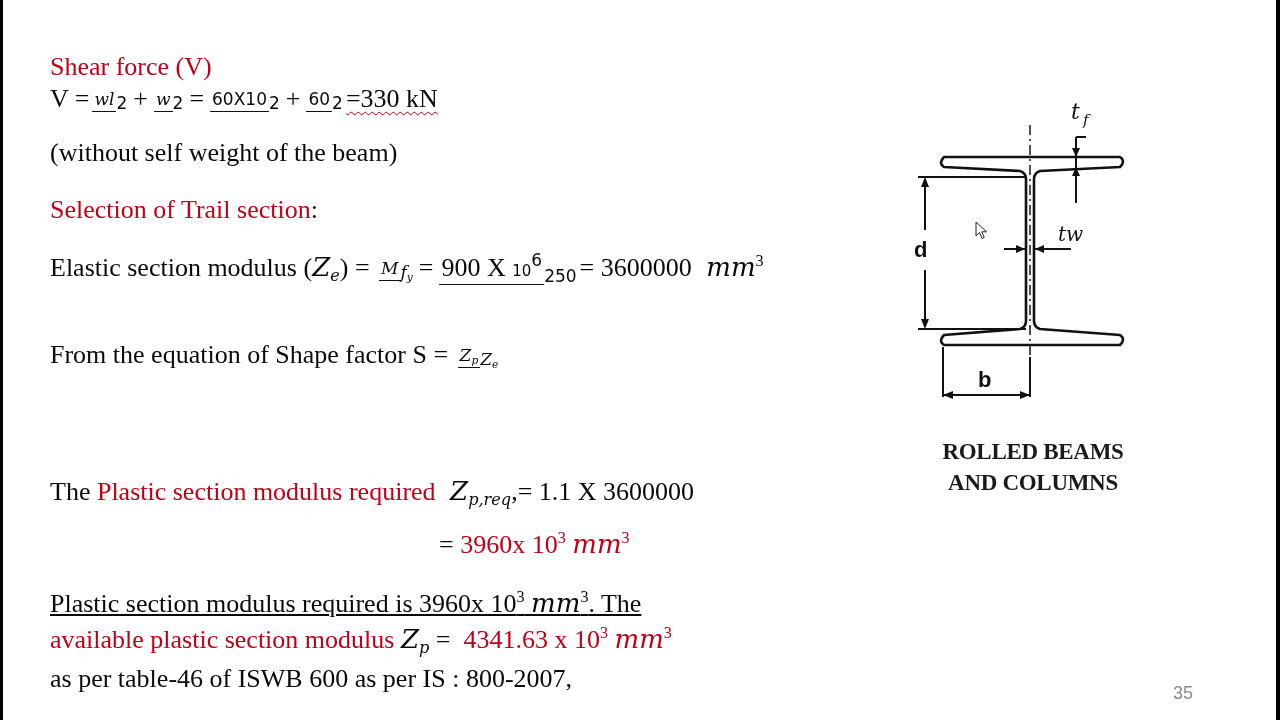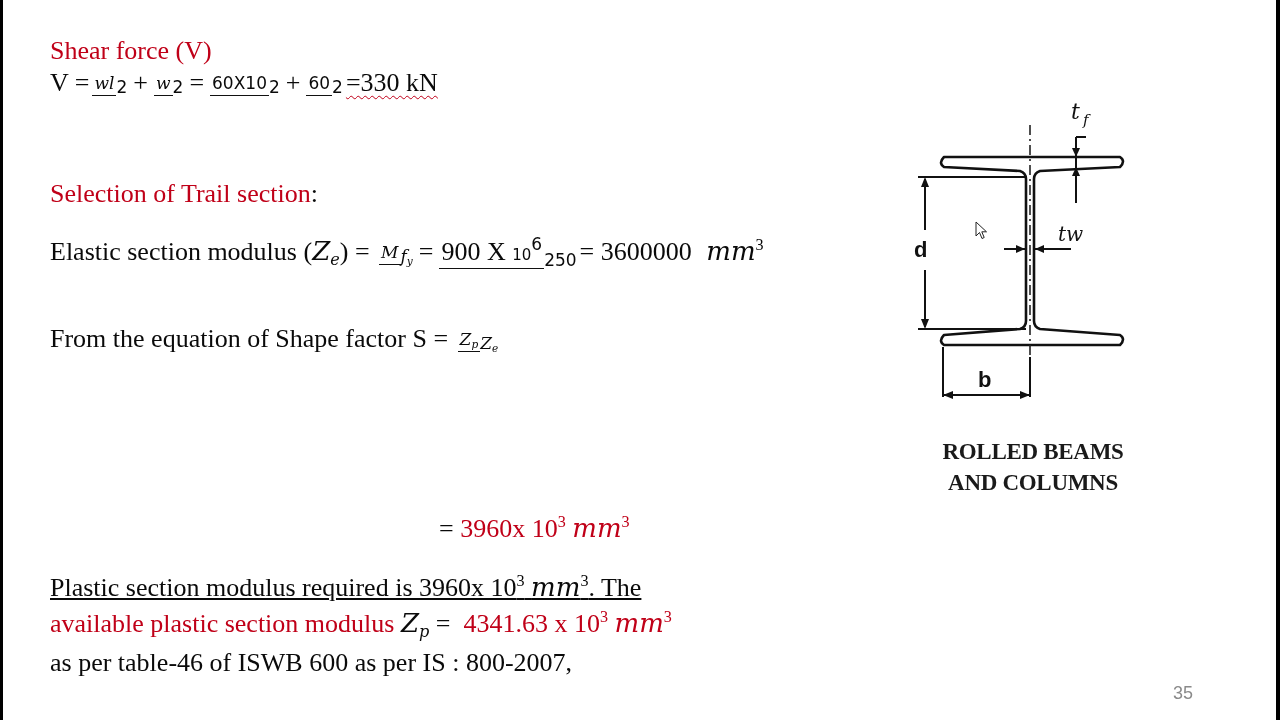--- a/index.html
+++ b/index.html
@@ -6,21 +6,21 @@
     body {
       width: 1280px; height: 720px; overflow: hidden;
       background: #000;
       font-family: "Liberation Serif", "DejaVu Serif", serif;
       color: #0a0a0a;
     }
     .slide {
       position: absolute; left: 3px; top: 0; width: 1273px; height: 720px;
       background: #ffffff; overflow: hidden;
     }
-    .line { position: absolute; left: 47px; font-size: 26px; white-space: nowrap; line-height: 1; }
+    .line { position: absolute; left: 47px; font-size: 26px; white-space: nowrap; line-height: 1; margin-top: 16px; }
     .red { color: #c00018; }
     .m { font-family: "DejaVu Serif", "Liberation Serif", serif; font-style: italic; }
     .frac {
       display: inline-flex; align-items: flex-end;
       vertical-align: middle; margin: 0 3px; line-height: 1;
     }
     .frac .num { padding: 0 2px 3px 2px; border-bottom: 1.6px solid #111; }
     .frac .den { padding-top: 4px; }
     .cm { font-family: "DejaVu Sans", sans-serif; font-size: 17px; }
     .cmi { font-family: "DejaVu Serif", serif; font-style: italic; font-size: 17px; }
@@ -57,20 +57,21 @@
         <span class="den cm">2</span>
       </span><span class="op">=</span><span class="frac">
         <span class="num cm">60X10</span>
         <span class="den cm">2</span>
       </span><span class="op">+</span><span class="frac">
         <span class="num cm">60</span>
         <span class="den cm">2</span>
       </span><span style="text-decoration: underline wavy #c00018 1px; text-underline-offset: 4px;">=330 kN</span>
   </div>
 
+  <div class="line" style="top:124px;">(without self weight of the beam)</div>
 
   <div class="line" style="top:181px;">
     <span class="red">Selection of Trail section</span><span>:</span>
   </div>
 
   <div class="line" style="top:238px;">
     <span>Elastic section modulus (</span><span class="m">Z</span><sub class="m">e</sub><span>) =</span>
     <span class="frac">
         <span class="num cmi">M</span>
         <span class="den cmi"><span>f</span><sub>y</sub></span>
@@ -83,20 +84,24 @@
 
   <div class="line" style="top:326px;">
     <span>From the equation of Shape factor S =</span>
     <span class="frac">
         <span class="num cmi"><span>Z</span><sub>p</sub></span>
         <span class="den cmi"><span>Z</span><sub>e</sub></span>
       </span>
   </div>
 
 
+  <div class="line" style="top:462px;">
+    <span>The </span><span class="red">Plastic section modulus required</span>
+    <span class="m" style="margin-left:8px">Z</span><sub class="m">p,req</sub><span>,= 1.1 X 3600000</span>
+  </div>
 
   <div class="line" style="top:515px; left:436px;">
     <span>= </span><span class="red">3960x 10</span><sup class="red">3</sup>
     <span class="red m">mm</span><sup class="red">3</sup>
   </div>
 
   <div class="line" style="top:574px;text-decoration:underline;">
     <span>Plastic section modulus required is 3960x 10</span><sup>3</sup>
     <span class="m">mm</span><sup>3</sup><span>. The</span>
   </div>

